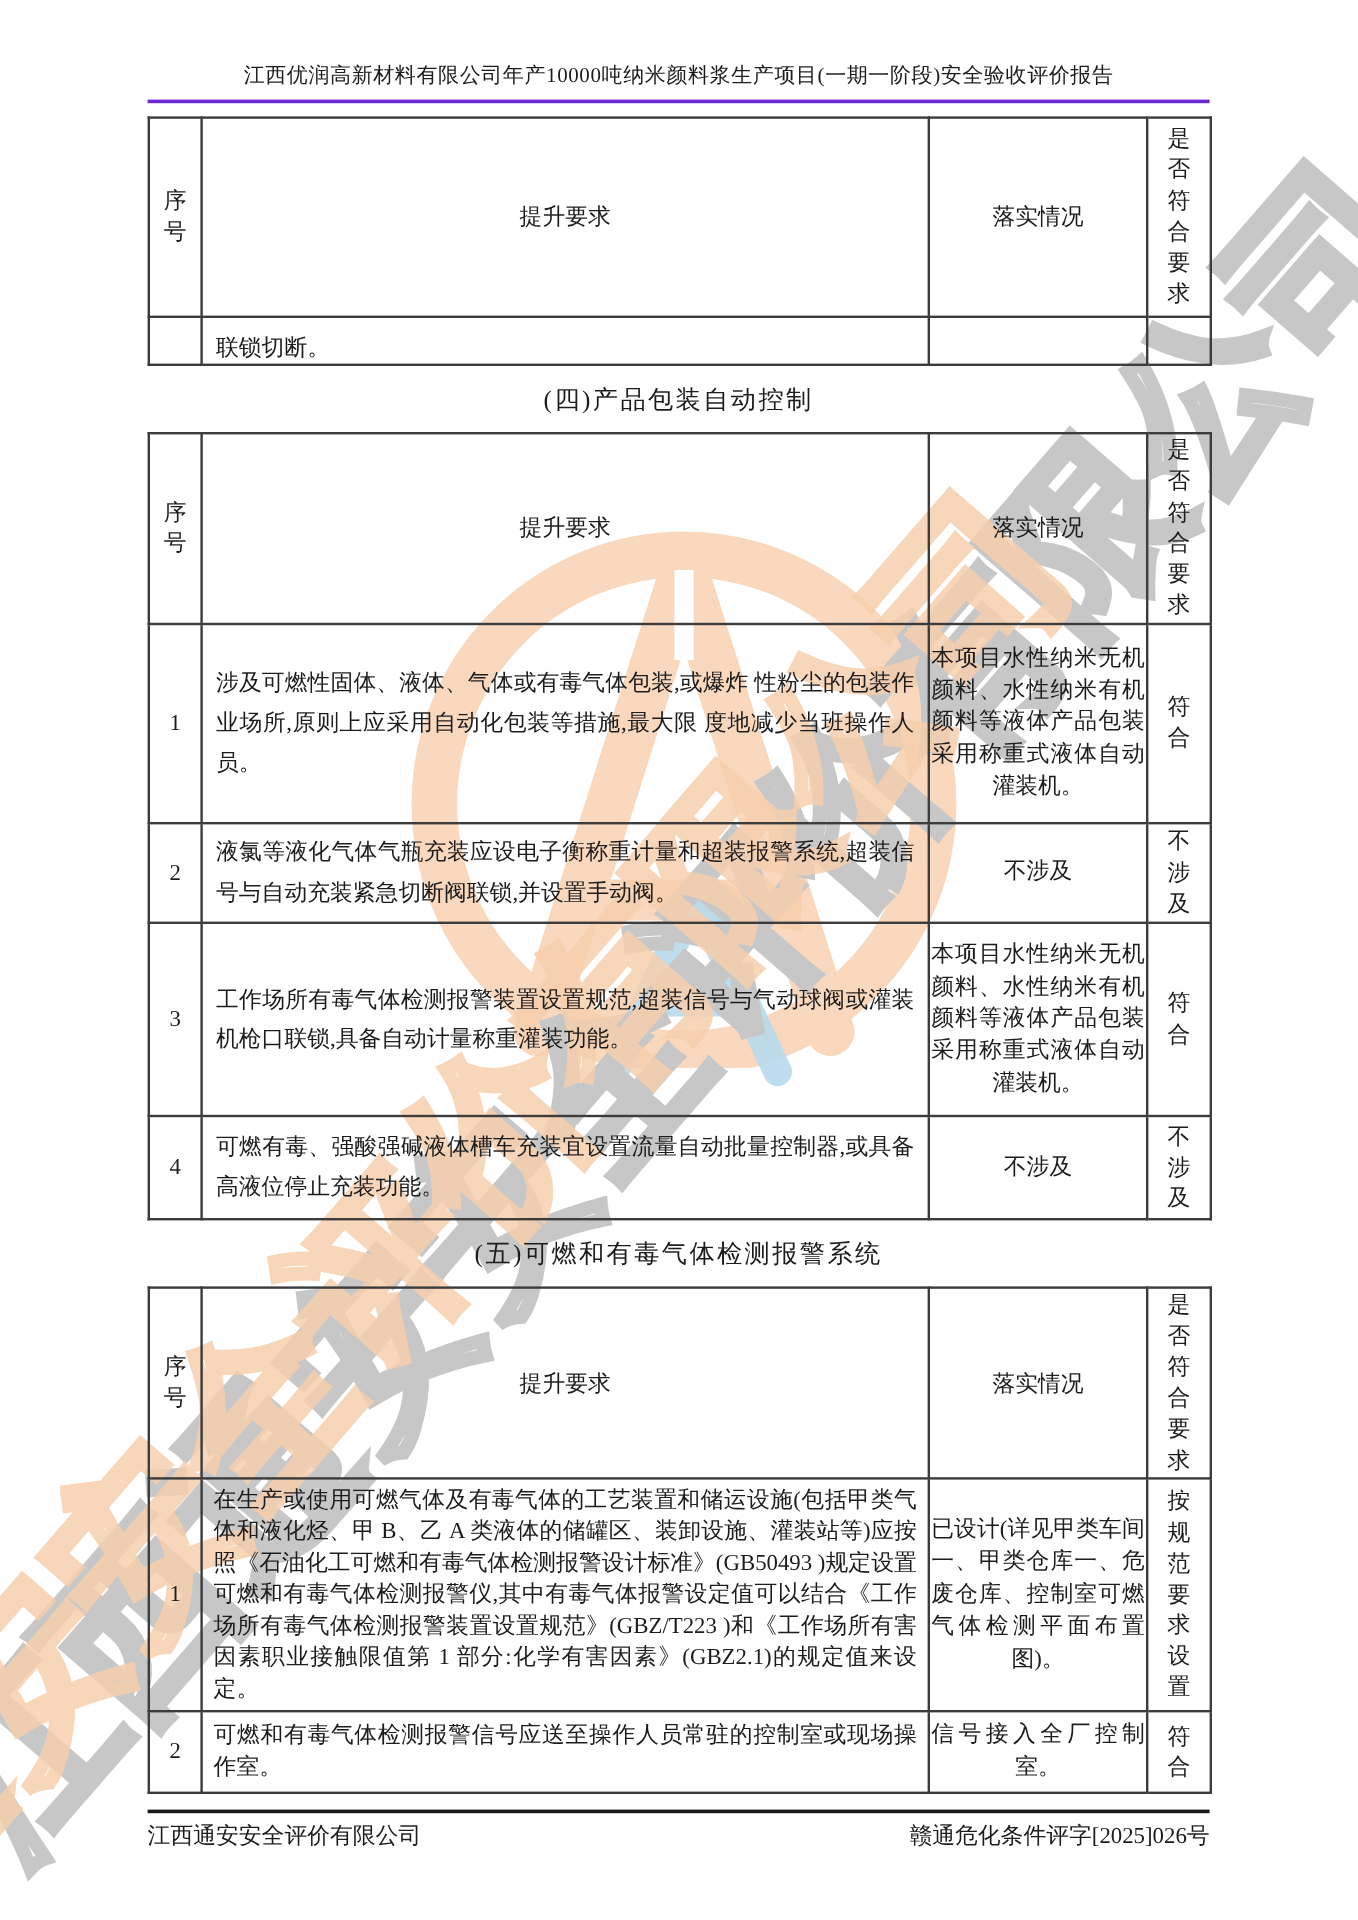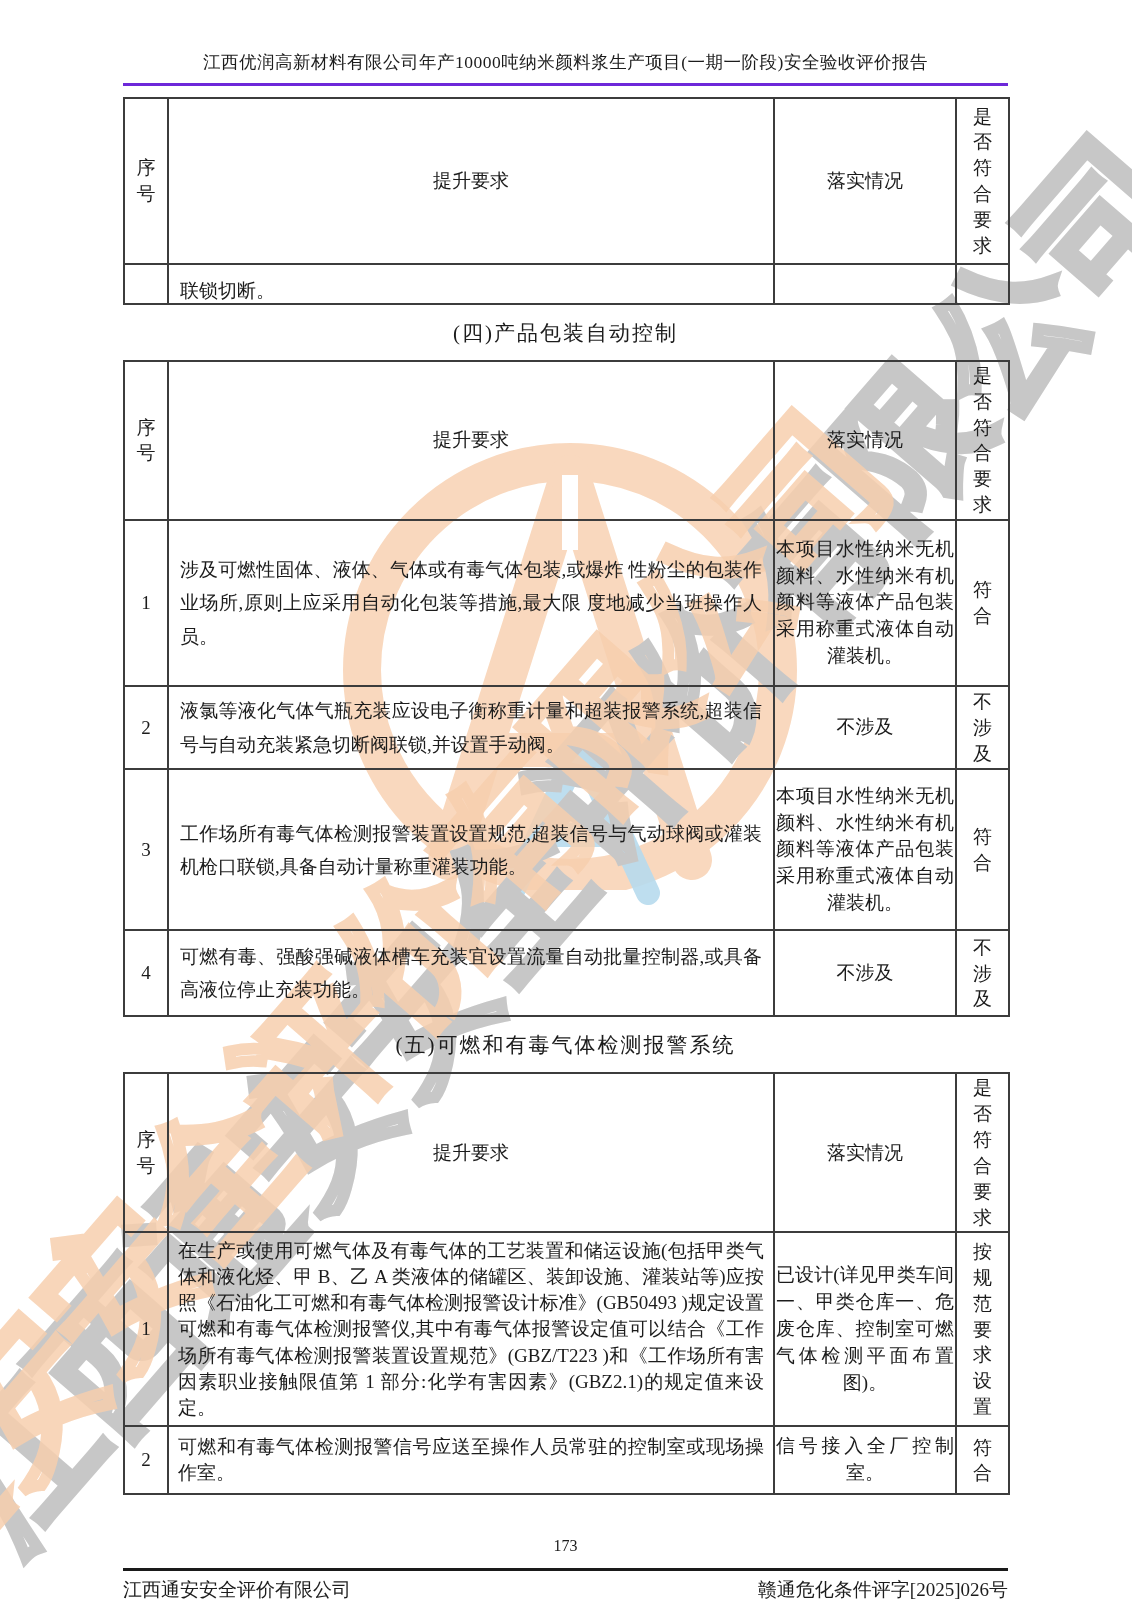--- a/index.html
+++ b/index.html
@@ -243,21 +243,20 @@
         <td class="req dense">可燃和有毒气体检测报警信号应送至操作人员常驻的控制室或现场操作室。</td>
         <td class="impl">信号接入全厂控制室。</td>
         <td class="conf vtext">
               <span class="vchar">符</span>
               <span class="vchar">合</span>
             </td>
       </tr>
     </tbody>
       </table>
 
-    <div class="pageno">173</div>
 
     <div class="doc-footer">
       <span>江西通安安全评价有限公司</span>
       <span>赣通危化条件评字[2025]026号</span>
     </div>
 
   </div>
 </div>
 
 </body></html>

